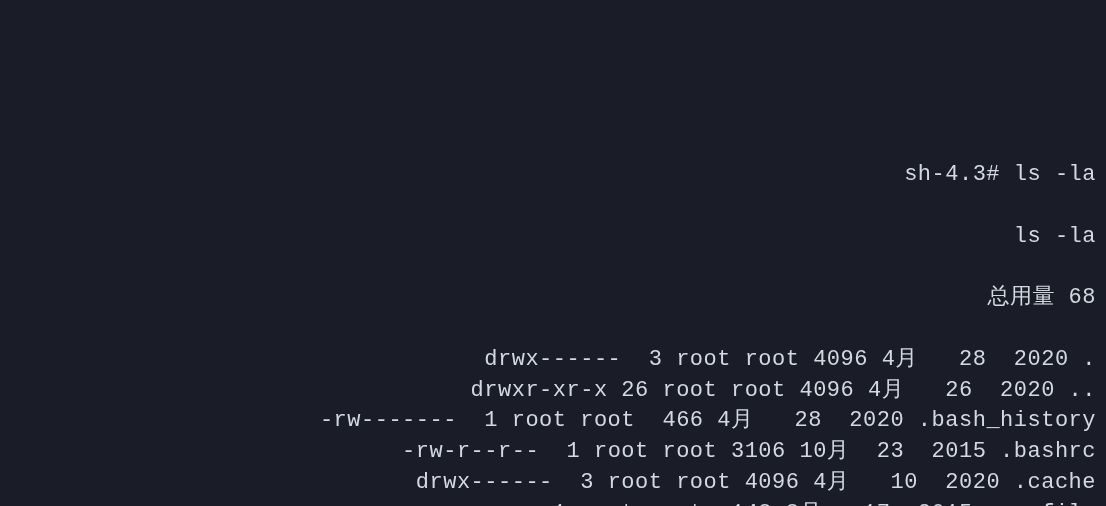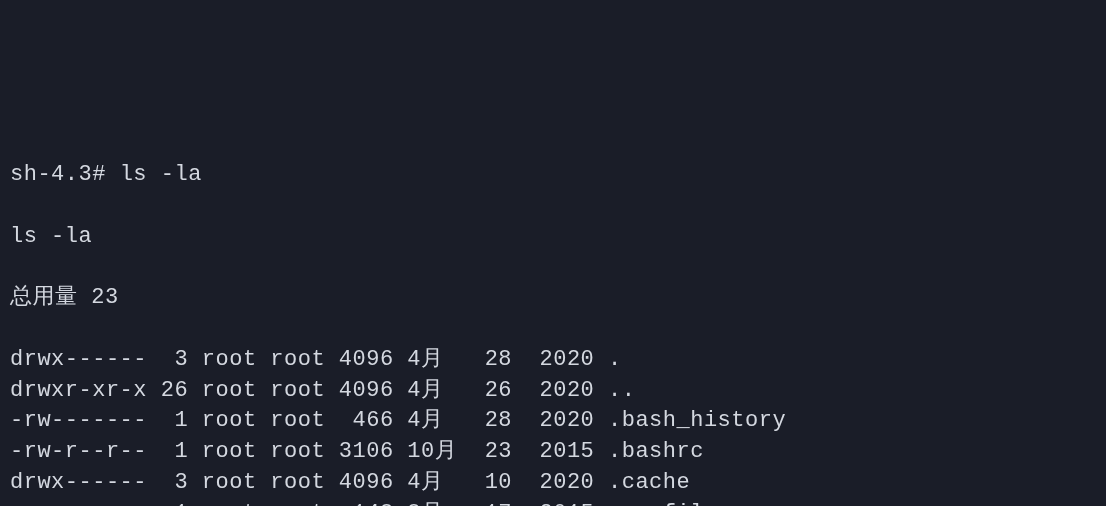--- a/index.html
+++ b/index.html
@@ -15,31 +15,32 @@
       line-height: 1.4;
       padding: 6px 10px;
       width: 1106px;
       height: 506px;
       overflow: hidden;
       white-space: pre;
       letter-spacing: 0.5px;
     }
     .line {
       display: block;
+      text-align: right;
     }
   </style>
 </head>
 <body>
 
 
 
 <div>
 <span class="line"><span>sh-4.3# </span><span>ls -la</span></span>
 <span class="line">ls -la</span>
-<span class="line">总用量 23</span>
+<span class="line">总用量 68</span>
 <div id="file-rows"><span class="line">drwx------  3 root root 4096 4月   28  2020 .</span><span class="line">drwxr-xr-x 26 root root 4096 4月   26  2020 ..</span><span class="line">-rw-------  1 root root  466 4月   28  2020 .bash_history</span><span class="line">-rw-r--r--  1 root root 3106 10月  23  2015 .bashrc</span><span class="line">drwx------  3 root root 4096 4月   10  2020 .cache</span><span class="line">-rw-r--r--  1 root root  148 8月   17  2015 .profile</span></div>
 
 
 
 </div>
 
 
 
 
 </body></html>

